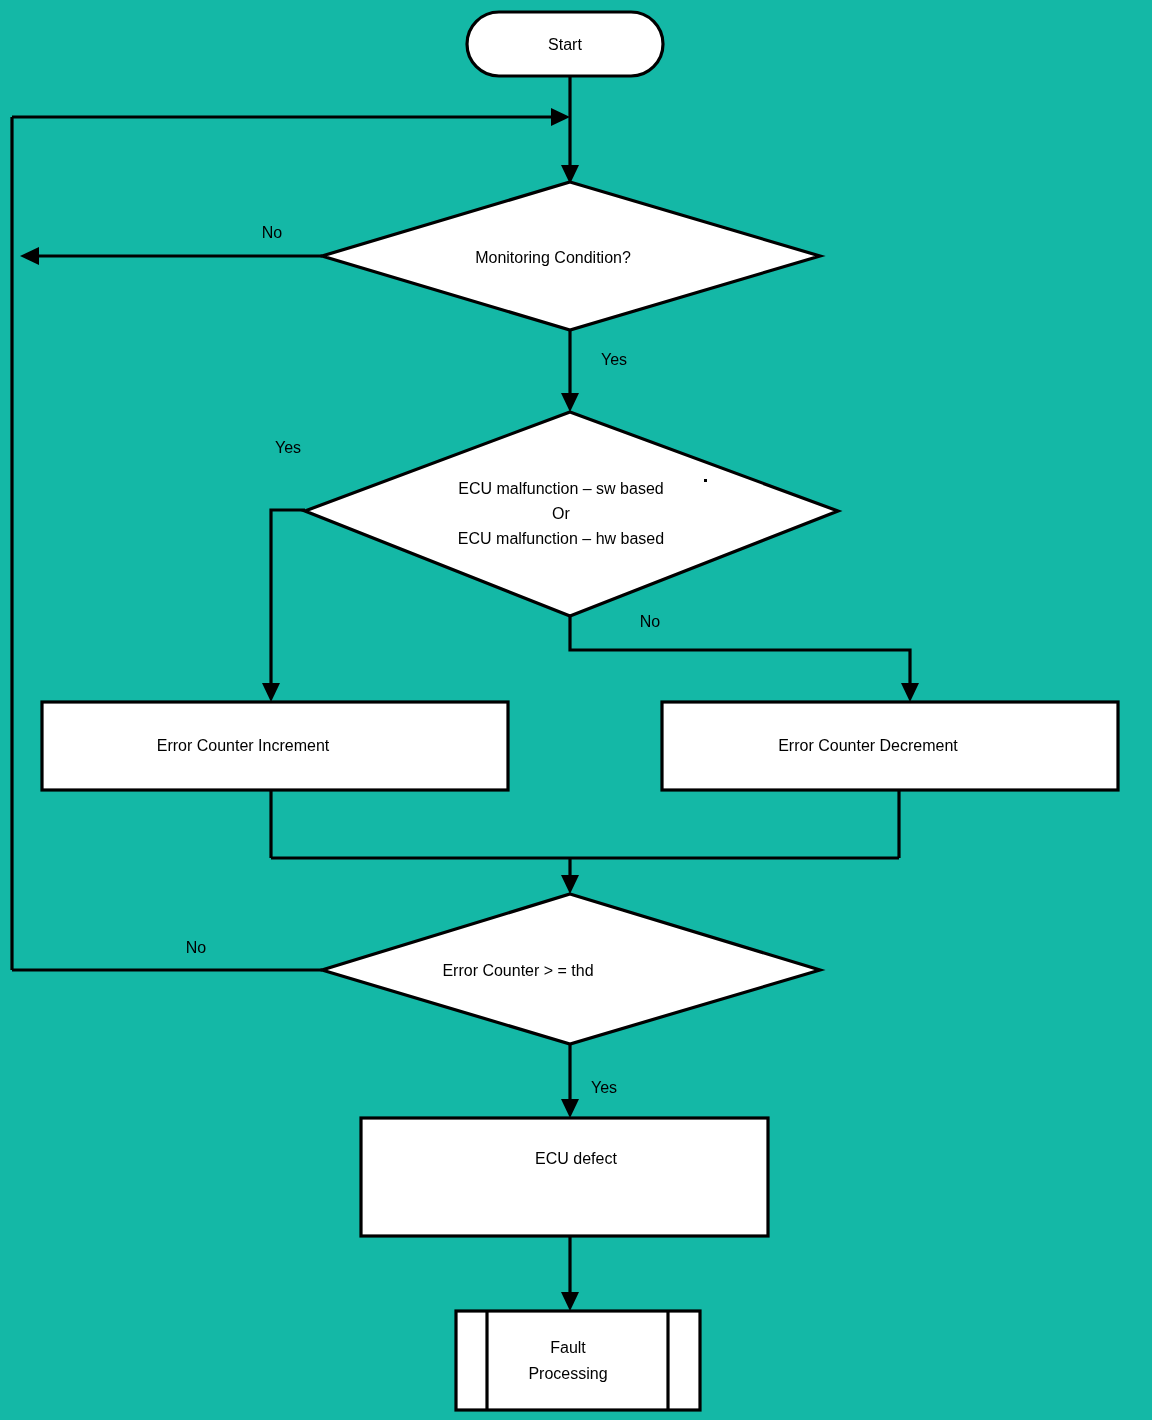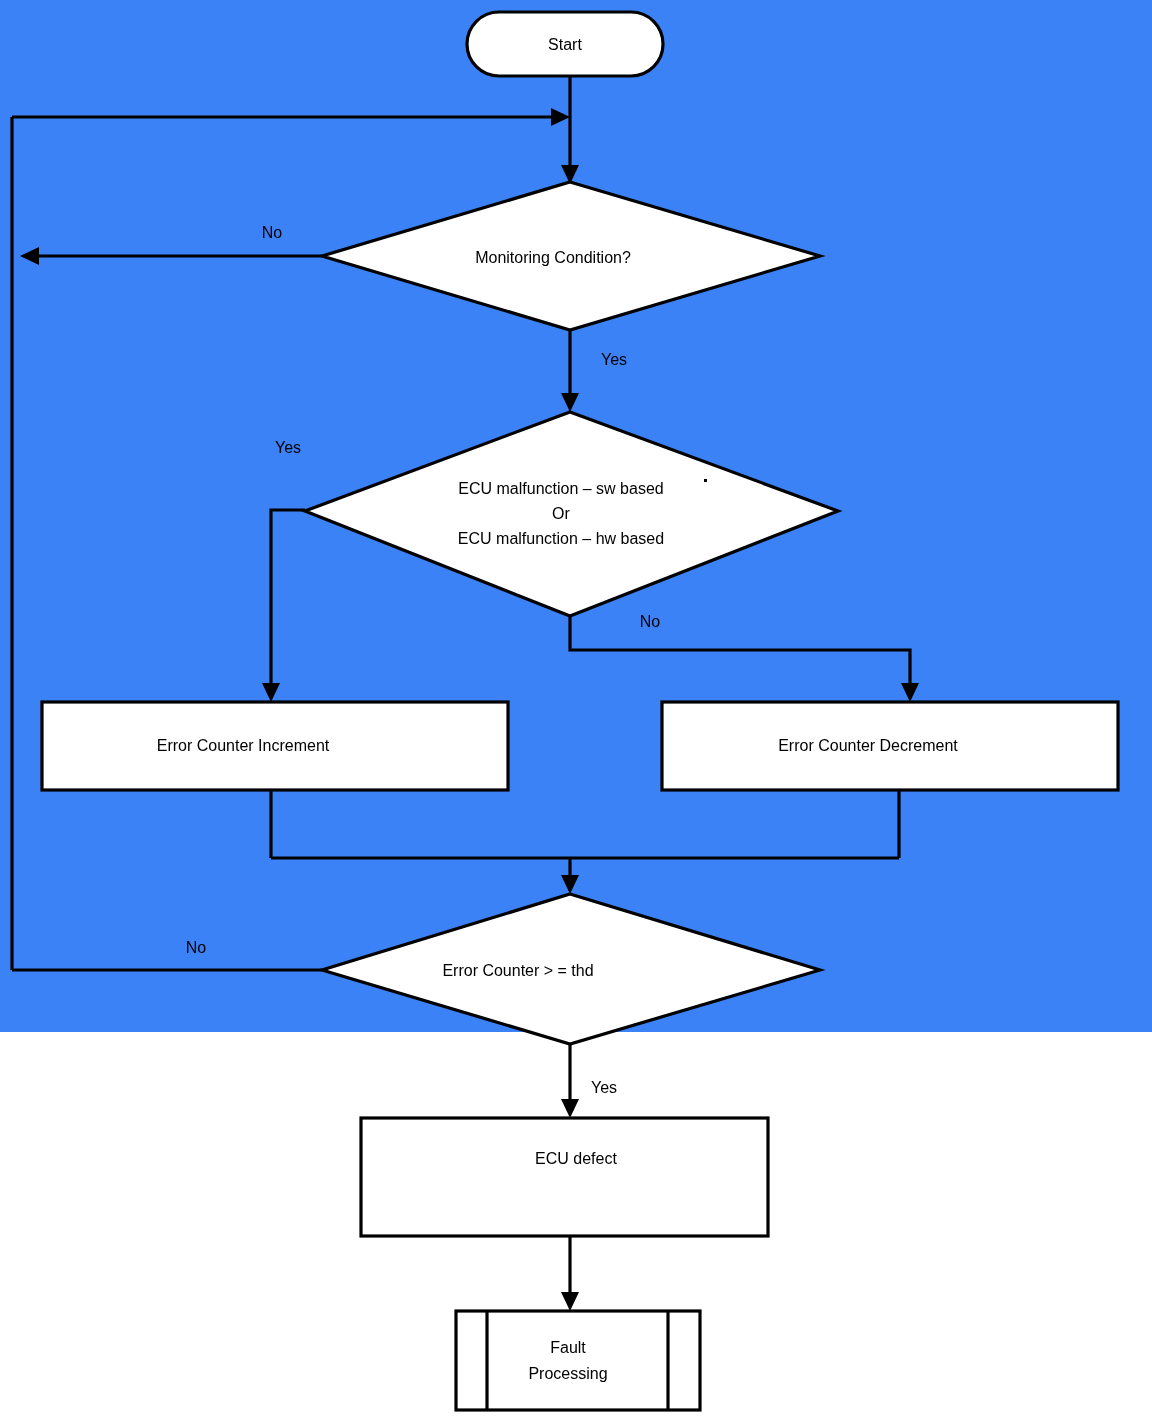--- a/index.html
+++ b/index.html
@@ -9,22 +9,22 @@
   }
   body {
     width: 1152px;
     height: 1420px;
     font-family: "Liberation Sans", sans-serif;
     overflow: hidden;
   }
   #flowchart-root {
     position: relative;
     width: 1152px;
-    height: 1032px;
-    background: #3b82f6;
+    height: 1420px;
+    background: #14b8a6;
   }
   svg#diagram {
     display: block;
     width: 1152px;
     height: 1420px;
   }
   .shape {
     fill: #ffffff;
     stroke: #000000;
     stroke-width: 3.2;

